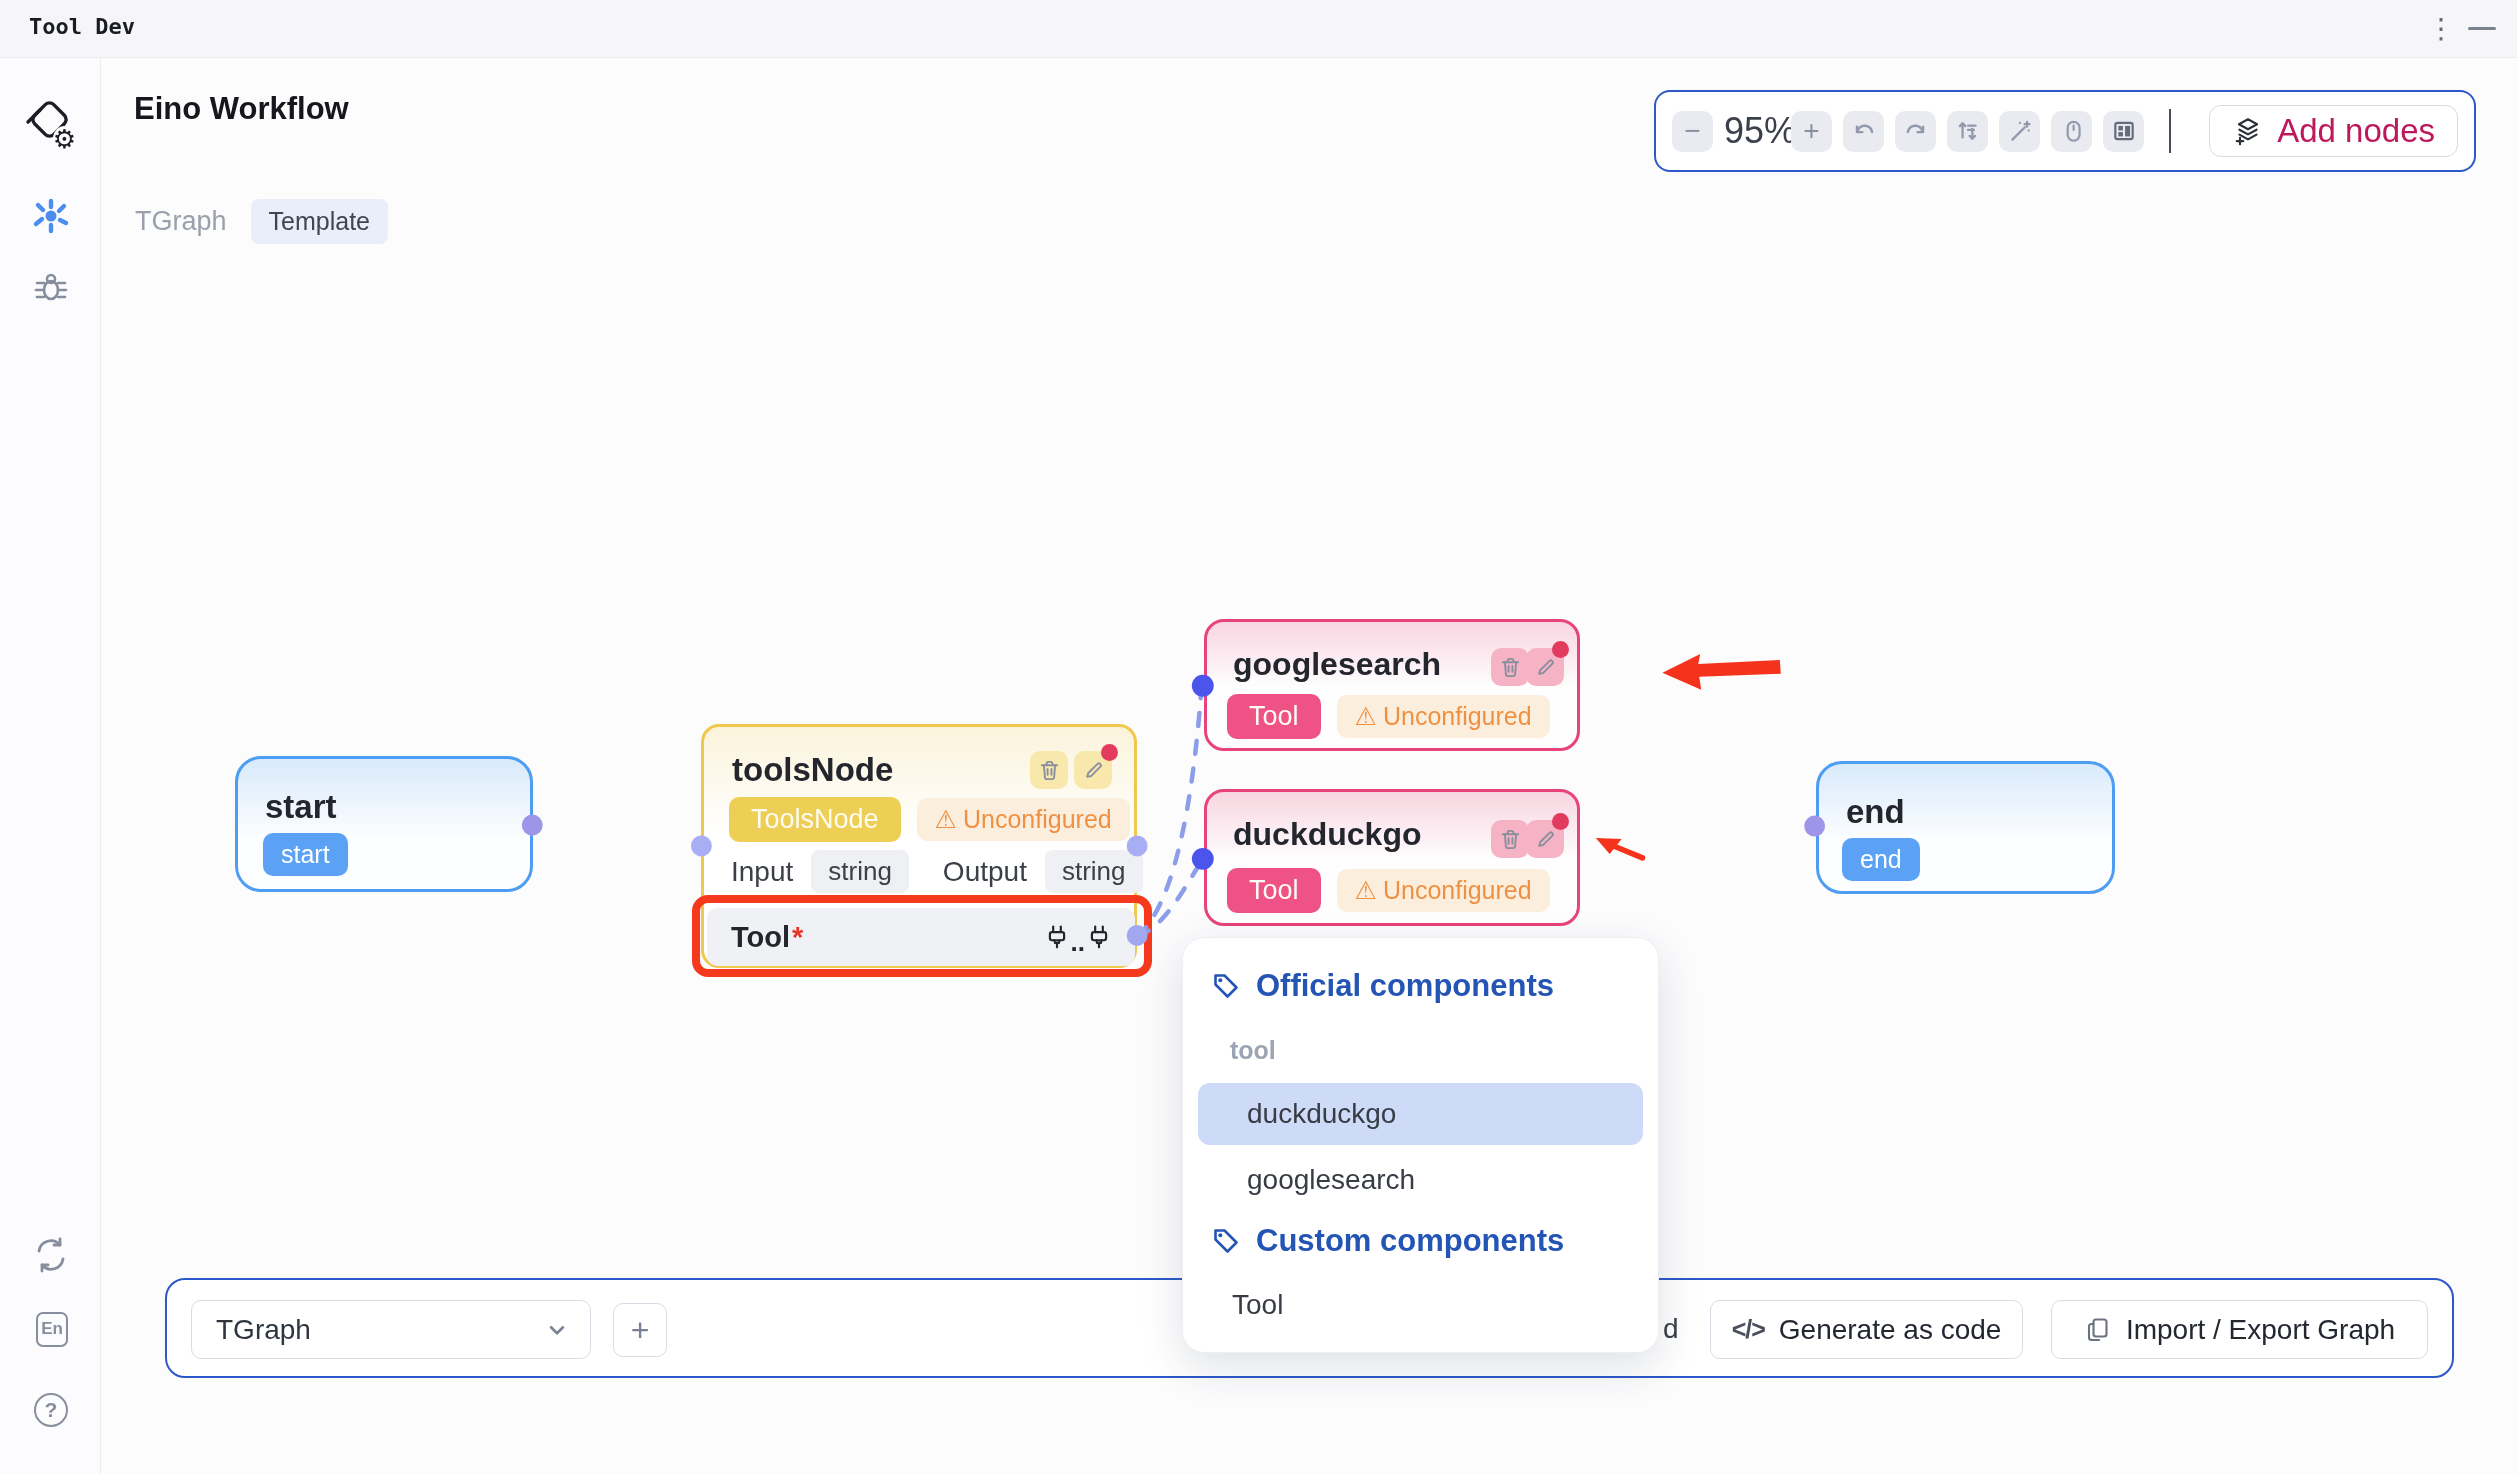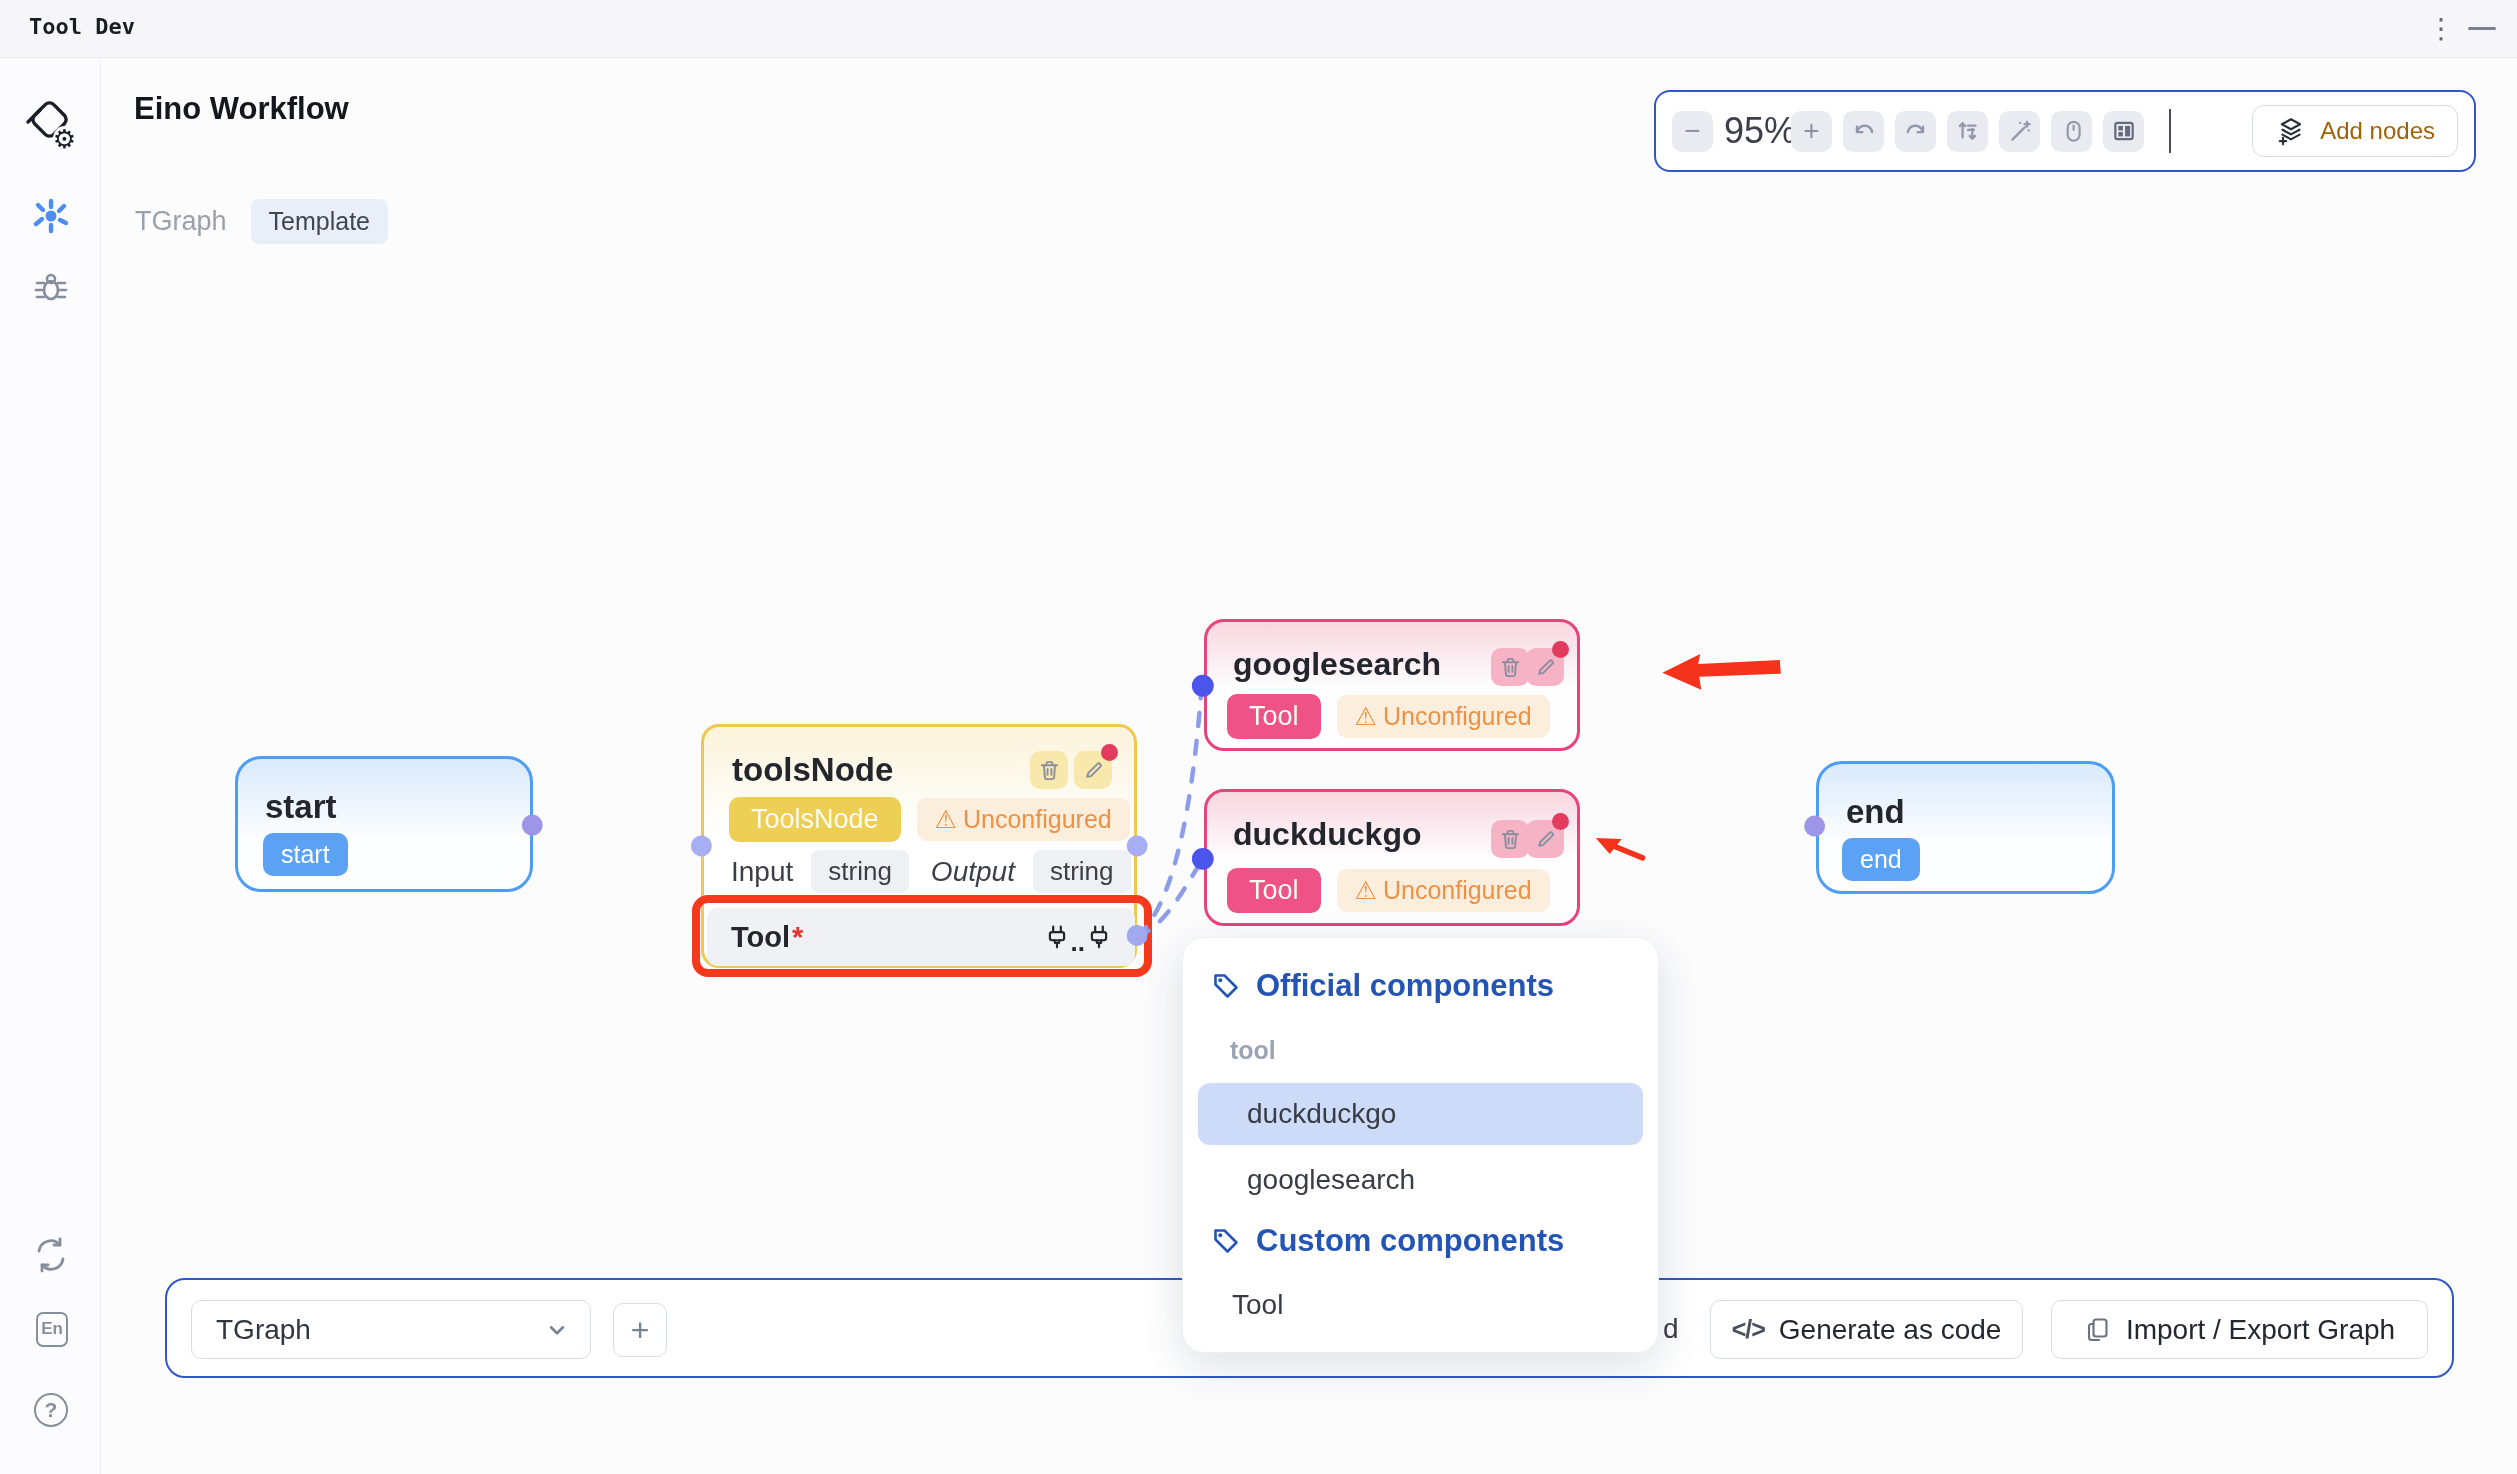--- a/index.html
+++ b/index.html
@@ -29,21 +29,21 @@
   .crumb-row { position:absolute; left:135px; top:199px; display:flex; align-items:center; gap:24px; }
   .crumb { font-size:27px; color:#99A0AC; }
   .template-pill { font-size:25px; color:#3F4553; background:#E9EEF9; border-radius:8px; padding:8px 18px; cursor:pointer; }
 
   
   .topbar-tools { position:absolute; left:1654px; top:90px; width:822px; height:82px; background:#fff; border:2.5px solid #2E57C9; border-radius:16px; display:flex; align-items:center; padding:0 16px; gap:11px; z-index:18; }
   .tool-btn { width:41px; height:41px; background:#E9EBF1; border-radius:10px; display:flex; align-items:center; justify-content:center; cursor:pointer; flex:none; }
   .tool-btn.glyph { font-size:28px; color:#8A90A3; }
   .zoom-level { width:56px; text-align:center; font-size:36px; color:#3A3F4B; flex:none; }
   .tb-divider { width:2px; height:44px; background:#4A4E5A; margin:0 12px 0 14px; flex:none; }
-  .add-nodes-btn { margin-left:auto; height:52px; border:1.5px solid #D7DBE2; border-radius:12px; background:#fff; display:flex; align-items:center; gap:13px; padding:1px 22px; font-size:24px; color:#a16207; cursor:pointer; flex:none; }
+  .add-nodes-btn { margin-left:auto; height:52px; border:1.5px solid #D7DBE2; border-radius:12px; background:#fff; display:flex; align-items:center; gap:13px; padding:1px 22px; font-size:33px; color:#be185d; cursor:pointer; flex:none; }
 
   
   .node { position:absolute; z-index:3; cursor:pointer; }
   .node-title { font-size:33px; font-weight:bold; color:#23262D; }
   .n-start { left:235px; top:756px; width:298px; height:136px; border:3px solid #4D9DF2; border-radius:26px;
              background:linear-gradient(180deg,#D9EAFB 0%,#FDFEFF 62%); }
   .n-end { left:1816px; top:761px; width:299px; height:133px; border:3px solid #4D9DF2; border-radius:26px;
            background:linear-gradient(180deg,#D9EAFB 0%,#FDFEFF 62%); }
   .blue-pill { position:absolute; left:25px; top:74px; background:#5CA2F4; color:#fff; font-size:25px; border-radius:10px; padding:7px 18px; }
   .n-start .node-title, .n-end .node-title { position:absolute; left:27px; top:29px; }
@@ -250,21 +250,21 @@
     <div class="badge-row" style="left:25px; top:70px;">
       <span class="type-badge gold">ToolsNode</span>
       <span class="warn-badge">
         <span>⚠</span>
           <span>Unconfigured</span>
       </span>
     </div>
     <div class="io-row">
       <span class="io-label">Input</span>
       <span class="type-pill">string</span>
-      <span class="io-label" style="margin-left:4px;font-style:italic;">Output</span>
+      <span class="io-label" style="margin-left:16px;">Output</span>
       <span class="type-pill">string</span>
     </div>
     <div class="tool-row">
       <span class="tool-row-label">Tool</span>
       <span class="req-star">*</span>
       <span class="plug-group">
         <svg width="24" height="27" viewBox="0 0 22 24" fill="none" stroke="#23262D" stroke-width="2" stroke-linecap="round">
           <path d="M7.5 2 V7"></path>
             <path d="M14.5 2 V7"></path>
           <rect x="4.5" y="7" width="13" height="7.5" rx="2"></rect>

